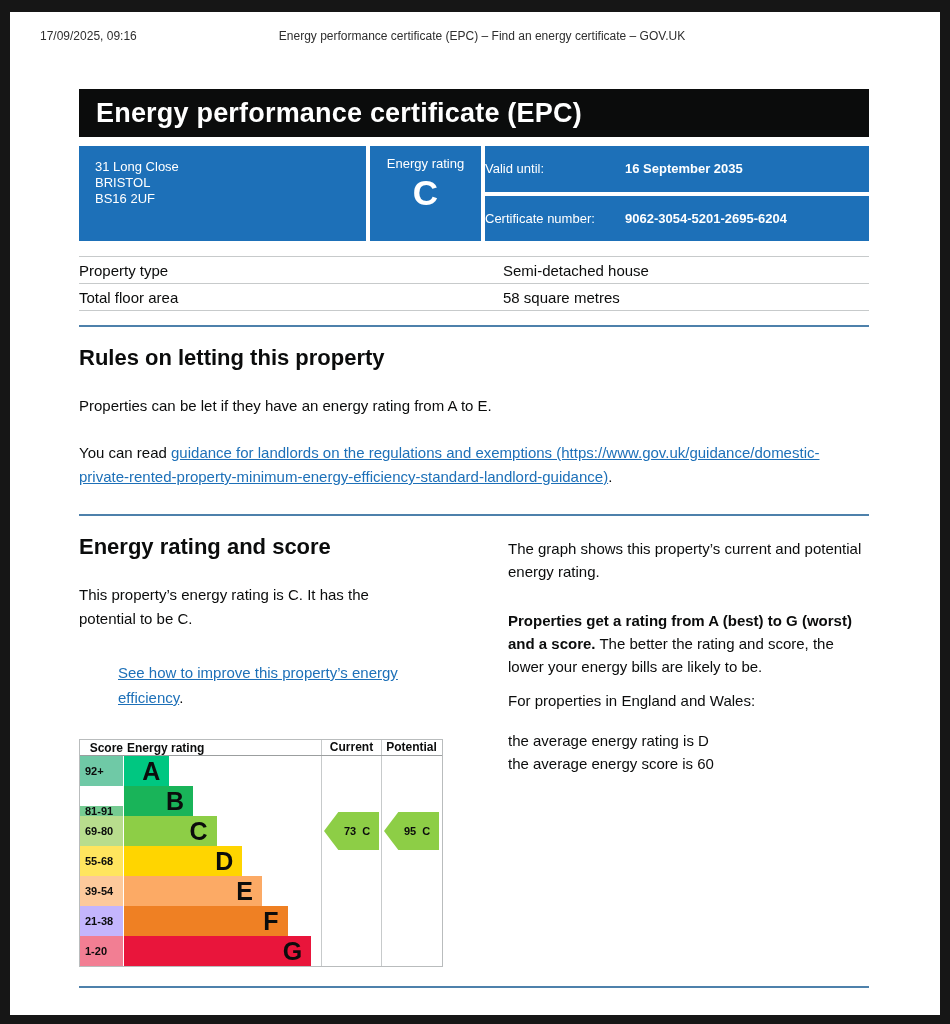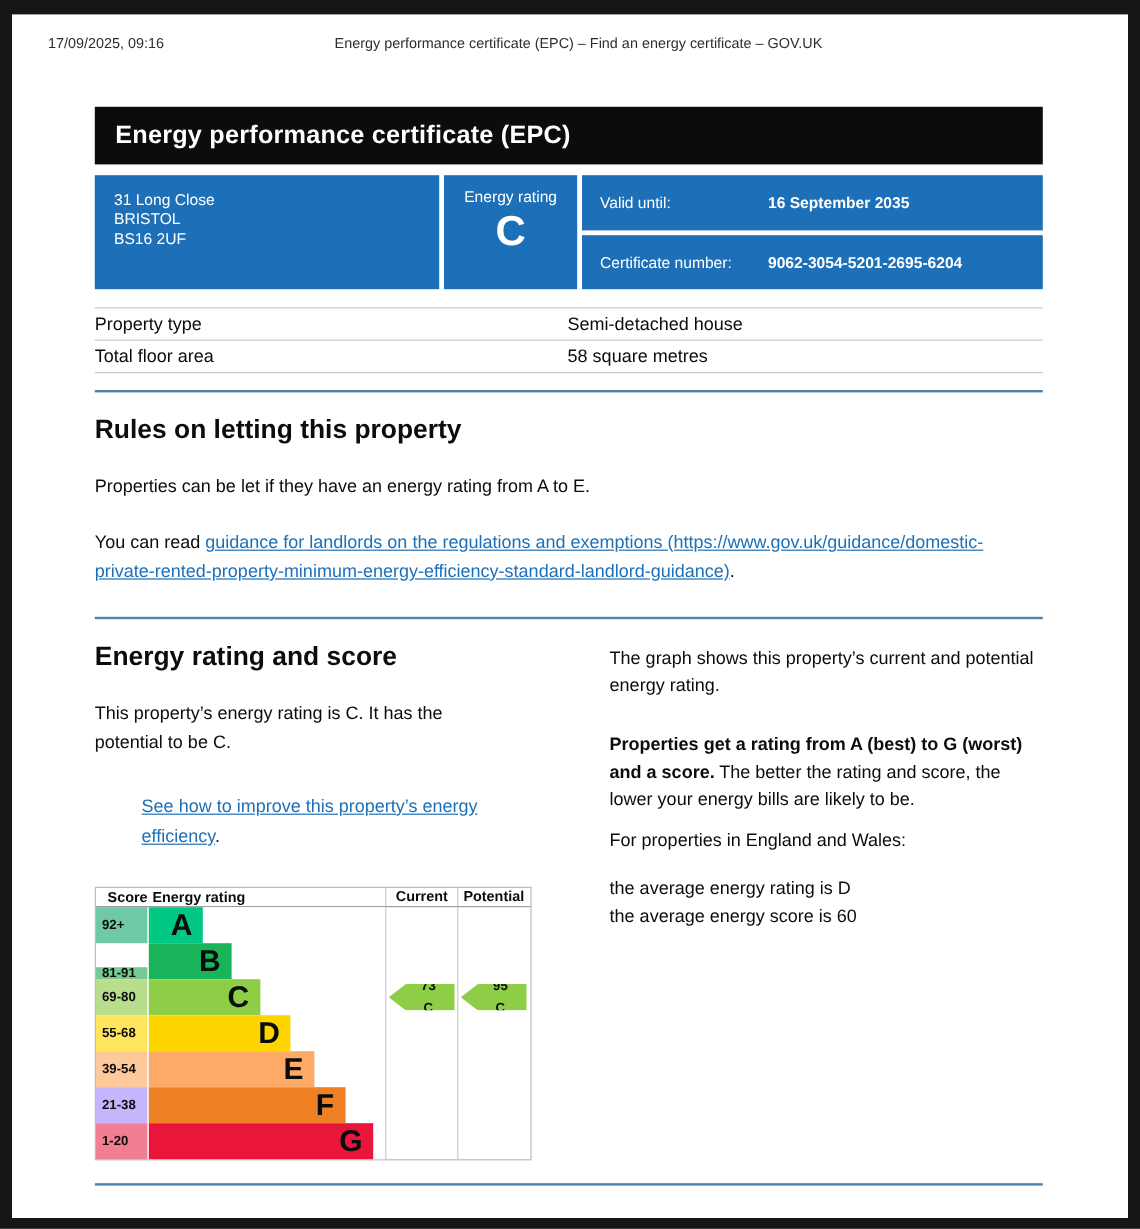--- a/index.html
+++ b/index.html
@@ -28,39 +28,39 @@
   .print-header .ptitle { display: block; text-align: center; }
   .content { width: 790px; margin: 45px 0 0 69px; }
 
   .banner {
     height: 48px;
     background: var(--ink, #0b0c0c);
     color: #ffffff;
     display: flex;
     align-items: center;
     padding-left: 17px;
-    font-size: 21px;
+    font-size: 27px;
     font-weight: bold;
     letter-spacing: 0.2px;
   }
 
   .summary { display: flex; margin-top: 9px; height: 95px; }
   .summary .box { background: var(--blue, #1d70b8); color: #fff; }
   .addr-box { width: 287px; padding: 13px 0 0 16px; font-size: 13px; line-height: 16px; }
   .rating-box { width: 111px; margin-left: 4px; text-align: center; padding-top: 10px; }
   .rating-box .rlabel { font-size: 13px; }
   .rating-box .rletter { font-size: 35px; font-weight: bold; line-height: 40px; margin-top: 2px; }
   .validity { flex: 1; margin-left: 4px; display: flex; flex-direction: column; }
-  .validity .vrow { flex: 1; display: flex; align-items: center; padding-left: 15px; font-size: 13px; }
+  .validity .vrow { flex: 1; display: flex; align-items: center; font-size: 13px; }
   .validity .vrow + .vrow { margin-top: 4px; }
   .validity .vlabel { width: 140px; }
   .validity .vvalue { font-weight: bold; }
 
   .prop-table { margin-top: 15px; border-top: 1px solid #c7cacb; font-size: 15px; }
-  .prop-row { display: flex; height: 27px; align-items: center; border-bottom: 1px solid #c7cacb; }
+  .prop-row { display: flex; height: 27px; align-items: center; border-bottom: 1px solid #c7cacb; gap: 30px; }
   .prop-row .plabel { width: 394px; }
 
   hr.rule { border: none; height: 2px; background: var(--rule, #4e81ab); }
   .hr1 { margin-top: 14px; }
   .hr2 { margin-top: 25px; }
   .hr3 { margin-top: 19px; }
 
   h2.section { font-size: 22px; line-height: 27px; font-weight: bold; margin-top: 17px; }
   .para { font-size: 15px; line-height: 24px; margin-top: 23px; }
   a.link, .link { color: var(--blue, #1d70b8); text-decoration: underline; cursor: pointer; }
@@ -88,25 +88,25 @@
   .epc-hrating { width: 198px; padding-left: 4px; }
   .epc-hcur { width: 60px; text-align: center; border-left: 1px solid #c7cacb; align-self: stretch; line-height: 15px; }
   .epc-hpot { width: 60px; text-align: center; border-left: 1px solid #c7cacb; align-self: stretch; line-height: 15px; }
   .epc-row { display: flex; height: 30px; }
   .epc-score { width: 43px; font-size: 11px; font-weight: bold; display: flex; align-items: center; padding-left: 5px; }
   .epc-barcell { width: 198px; background: #fff; padding-left: 1px; }
   .epc-bar { height: 100%; display: flex; align-items: center; justify-content: flex-end; padding-right: 9px; }
   .epc-letter { font-size: 25px; font-weight: bold; line-height: 25px; }
   .epc-cur, .epc-pot { width: 60px; border-left: 1px solid #c7cacb; display: flex; align-items: center; justify-content: center; }
   .epc-arrow {
-    width: 55px; height: 22px;
+    width: 55px; height: 38px;
     clip-path: polygon(0 50%, 26% 0, 100% 0, 100% 100%, 26% 100%);
     display: flex; align-items: center; justify-content: center;
     padding-left: 11px; gap: 6px;
-    font-size: 11px; font-weight: bold; color: #0b0c0c; flex-direction: column;
+    font-size: 11px; font-weight: bold; color: #0b0c0c;
   }
   .filler { height: 60px; }
 </style>
 </head>
 <body>
 
 <div class="sheet">
 
   <div class="print-header">
     <span class="ts">17/09/2025, 09:16</span>

